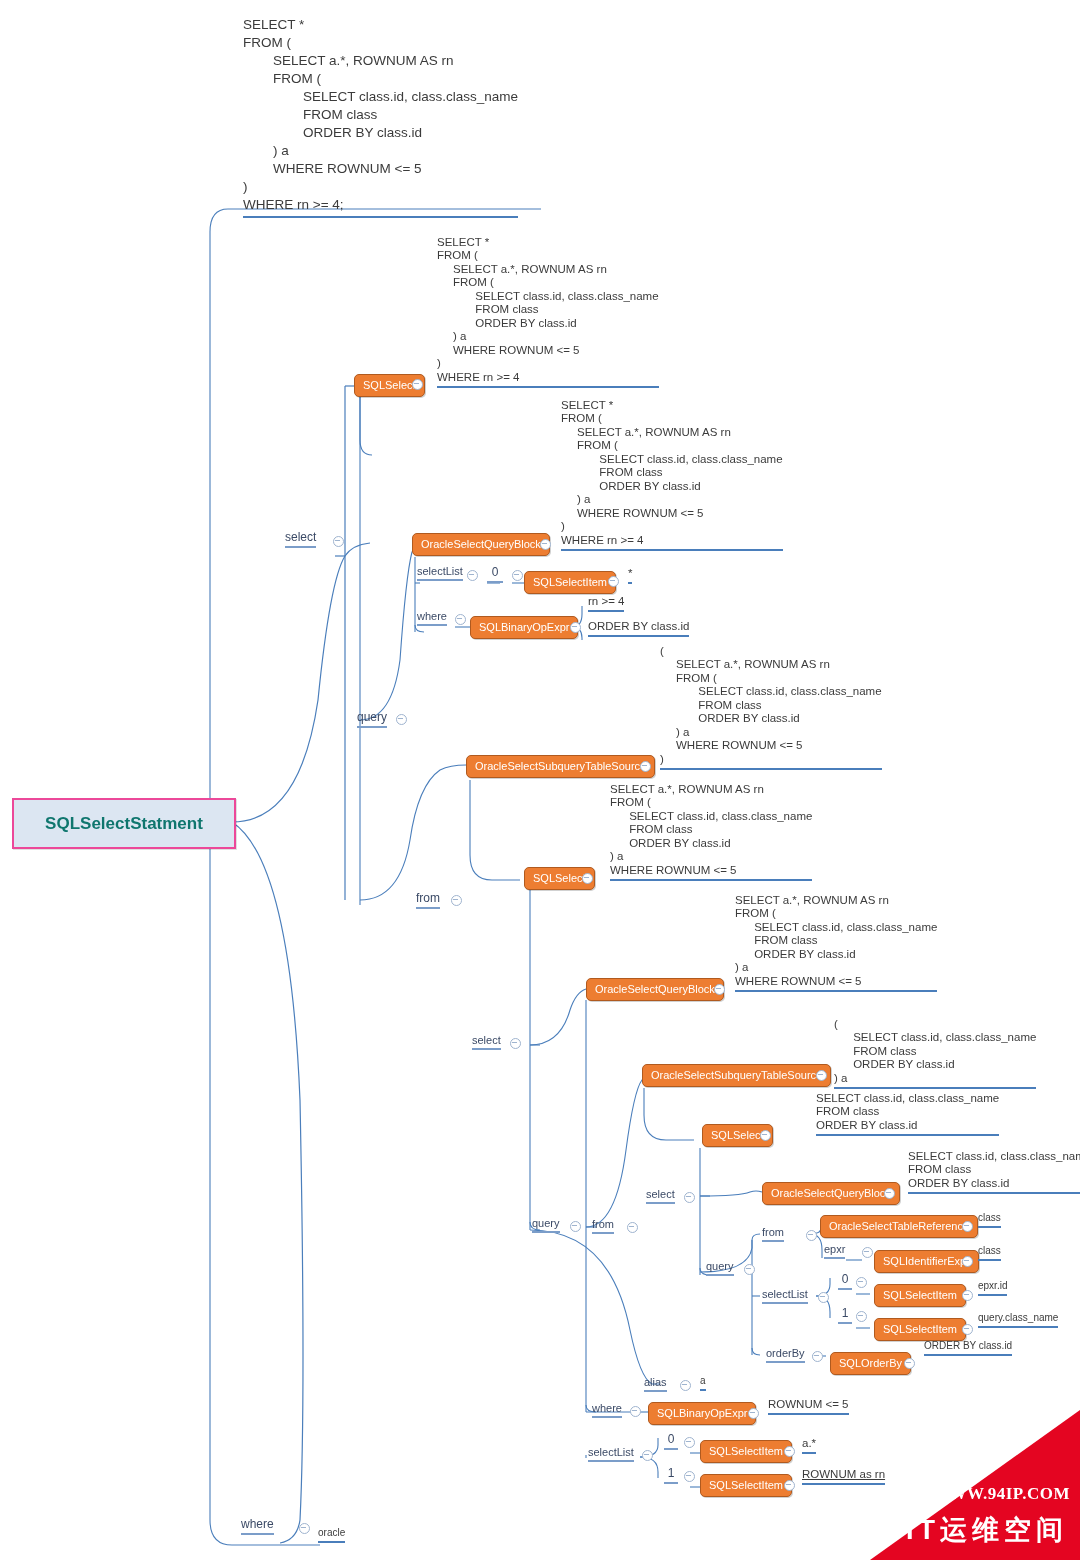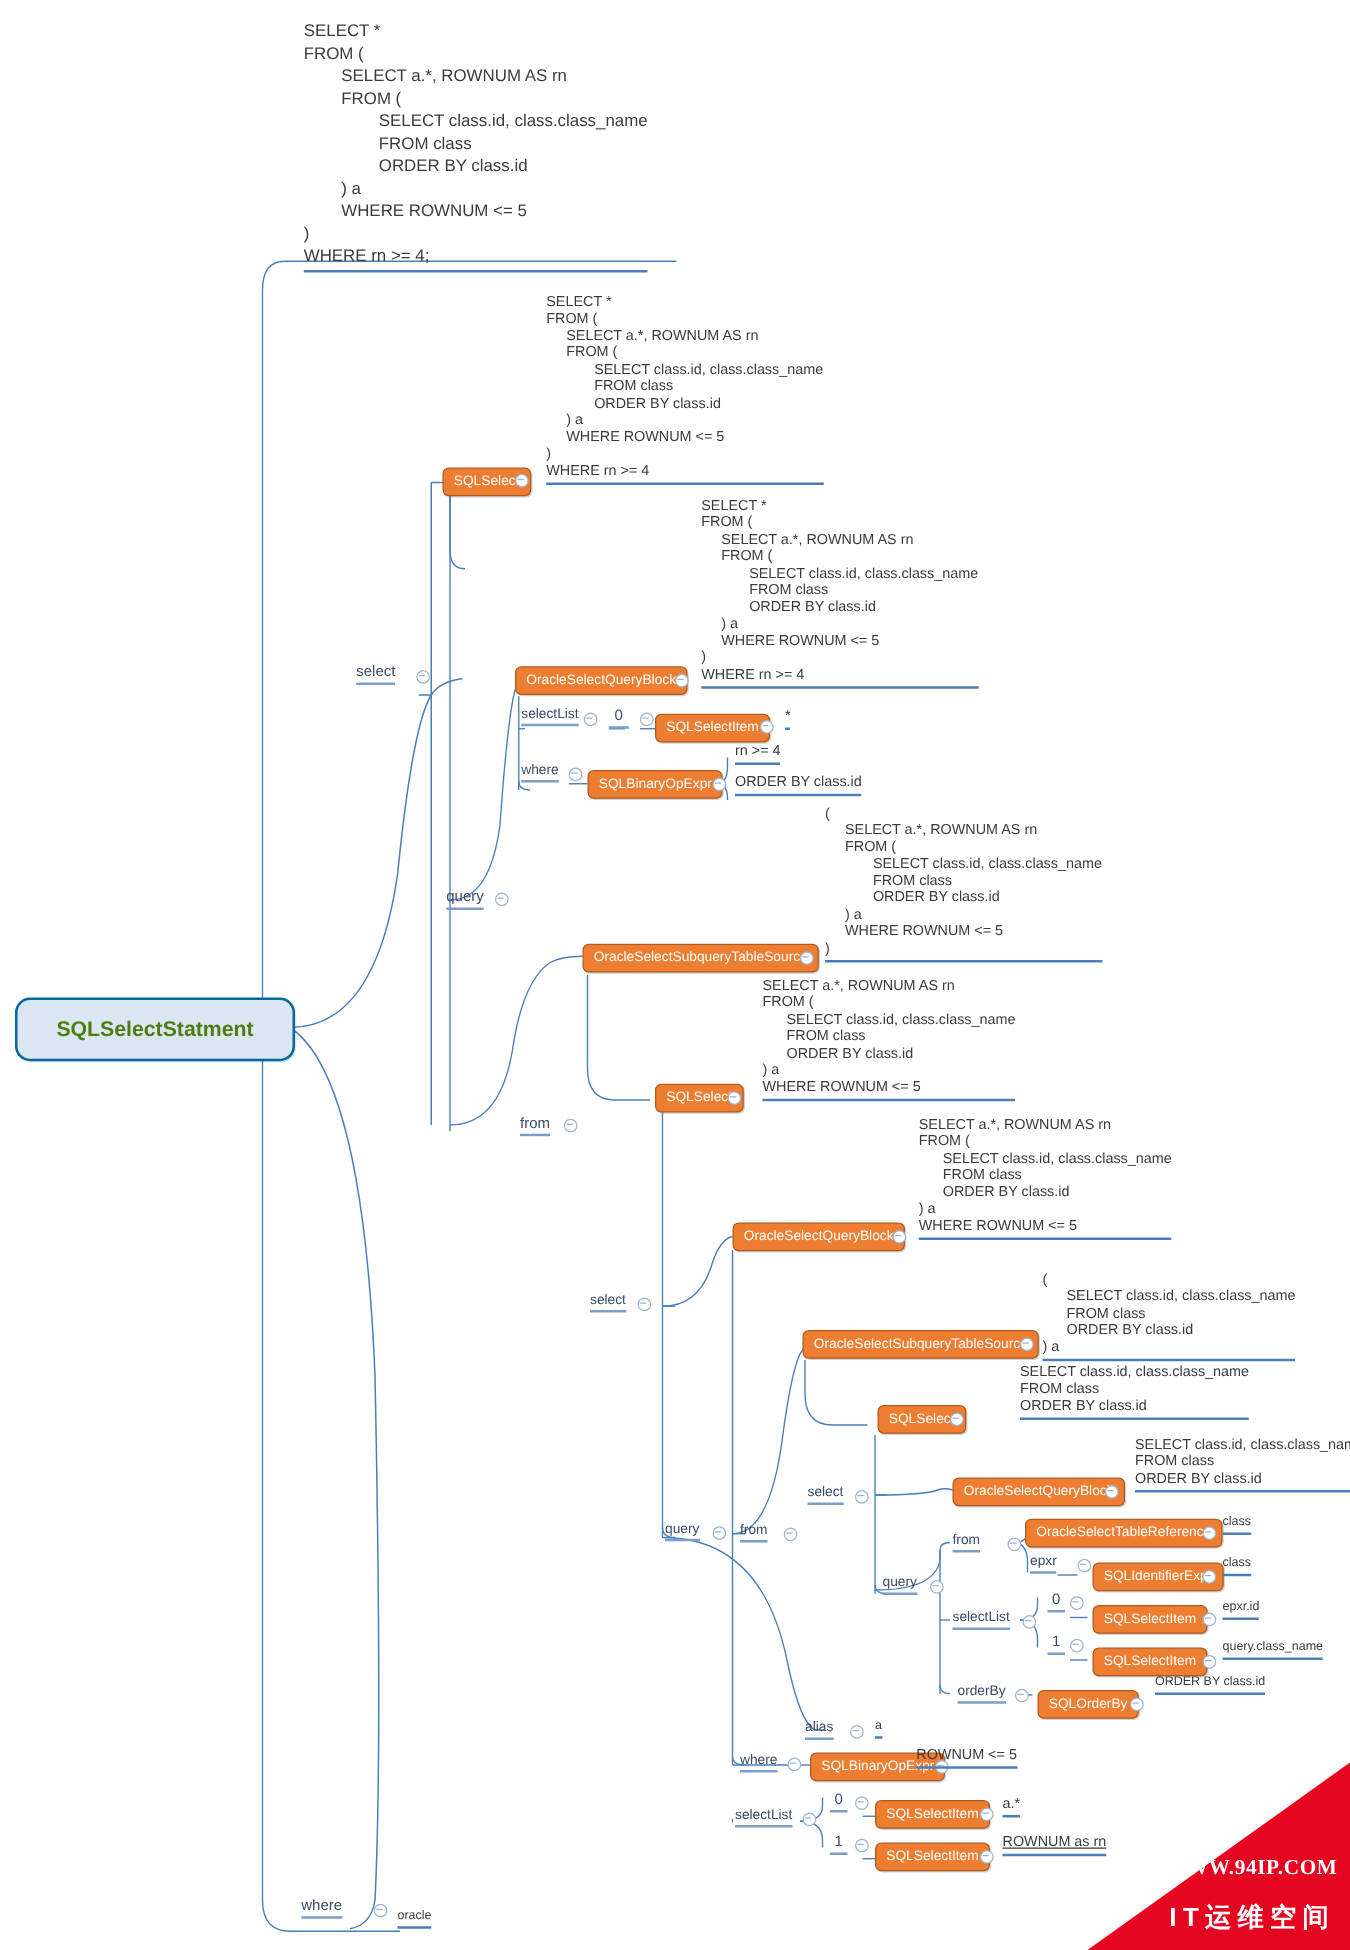--- a/index.html
+++ b/index.html
@@ -11,23 +11,23 @@
     background:#ffffff;
     overflow:hidden;
   }
   svg.wires { position:absolute; left:0; top:0; width:1080px; height:1560px; }
   svg.wires path, svg.wires line { fill:none; stroke:#4a7ebb; }
 
   
   .root-node {
     position:absolute;
     background:#dce6f2;
-    border:2px solid #0369a1;
-    border-radius:12px;
-    color:#4d7c0f;
+    border:2px solid #ec4899;
+    border-radius:0;
+    color:#0f766e;
     font-weight:bold;
     font-size:17px;
     display:flex; align-items:center; justify-content:center;
     box-shadow:1px 1px 0 rgba(0,0,0,0.12);
   }
 
   
   .node {
     position:absolute;
     background:#ed7d31;
@@ -110,21 +110,21 @@
     clip-path:polygon(100% 0, 100% 100%, 0 100%);
   }
   .wm-url {
     position:absolute; right:10px; bottom:56px;
     color:#ffffff; font-size:17px; font-weight:bold;
     font-family:"Liberation Serif", serif;
     letter-spacing:0.5px;
   }
   .wm-cn {
     position:absolute; right:12px; bottom:12px;
-    color:#ffffff; font-size:21px; font-weight:bold;
+    color:#ffffff; font-size:27px; font-weight:bold;
     letter-spacing:5px;
   }
 </style>
 </head>
 <body>
 
 <div id="canvas">
 
   <svg class="wires" viewBox="0 0 1080 1560">
 
@@ -383,21 +383,21 @@
   <div class="val tiny" style="left:924px; top:1340px;">ORDER BY class.id</div>
 
   <div class="plabel small" style="left:644px; top:1376px;">alias</div>
   <div class="circ" style="left:680px; top:1380px;"></div>
   <div class="val tiny" style="left:700px; top:1375px;">a</div>
 
   <div class="plabel small" style="left:592px; top:1402px;">where</div>
   <div class="circ" style="left:630px; top:1406px;"></div>
   <div class="node" style="left:648px; top:1402px;">SQLBinaryOpExpr</div>
   <div class="circ" style="left:748px; top:1408px;"></div>
-  <div class="val" style="left:733px; top:1398px;">ROWNUM &lt;= 5</div>
+  <div class="val" style="left:768px; top:1398px;">ROWNUM &lt;= 5</div>
 
   <div class="plabel small" style="left:588px; top:1446px;">selectList</div>
   <div class="circ" style="left:642px; top:1450px;"></div>
 
   <div class="ilabel" style="left:664px; top:1432px; width:14px;">0</div>
   <div class="circ" style="left:684px; top:1437px;"></div>
   <div class="node" style="left:700px; top:1440px;">SQLSelectItem</div>
   <div class="circ" style="left:784px; top:1446px;"></div>
   <div class="val" style="left:802px; top:1437px;">a.*</div>
 

